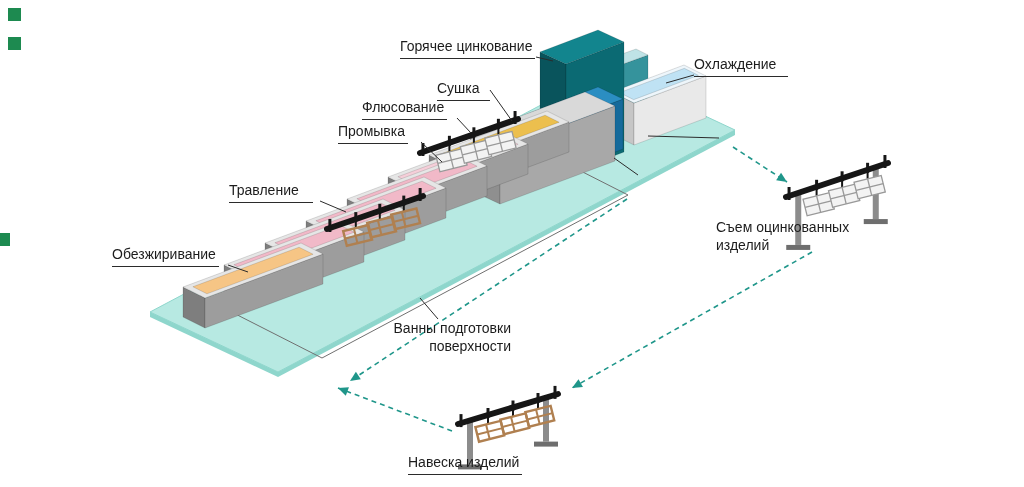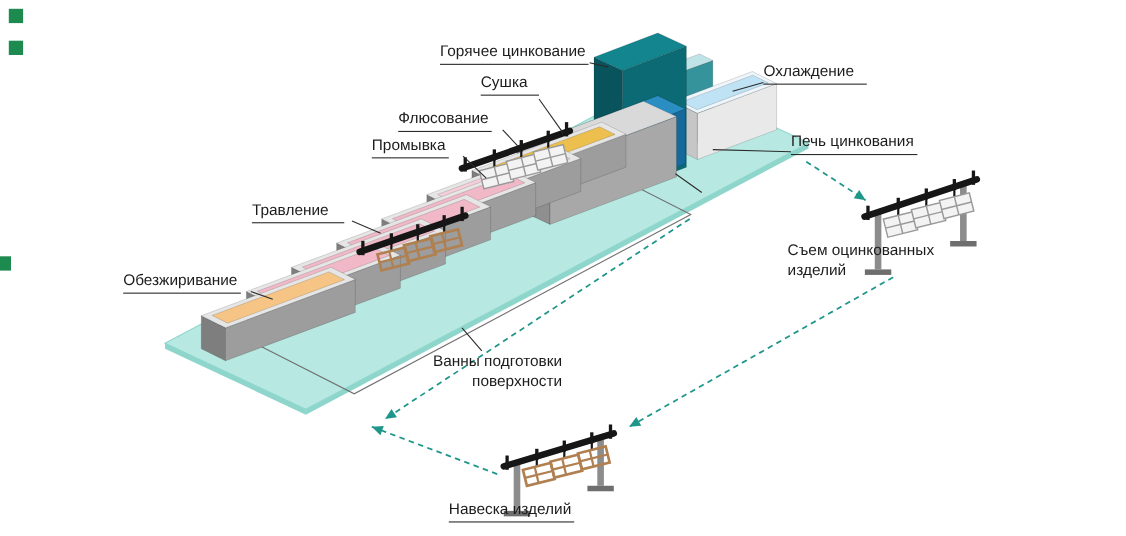--- a/index.html
+++ b/index.html
@@ -226,23 +226,22 @@
         <line x1="627" y1="199" x2="350" y2="381" stroke="#1f968a" stroke-width="1.6" stroke-dasharray="5,4"></line>
         <polygon points="350,381 355.88642084702127,371.74797051389515 360.8284799692256,379.2696758812062" fill="#1f968a"></polygon>
       </g>
       <g>
         <line x1="452" y1="431" x2="338" y2="388" stroke="#1f968a" stroke-width="1.6" stroke-dasharray="5,4"></line>
         <polygon points="338,388 348.94467624127236,387.31877905659877 345.7683809991483,395.739654814788" fill="#1f968a"></polygon>
       </g>
     </svg>
 
   <div class="label u" style="left:400px;top:38px">Горячее цинкование</div>
-  <div class="label u" style="left:437px;top:66px;padding-right:10px">Сушка</div>
+  <div class="label u" style="left:437px;top:80px;padding-right:10px">Сушка</div>
   <div class="label u" style="left:362px;top:99px">Флюсование</div>
   <div class="label u" style="left:338px;top:123px">Промывка</div>
   <div class="label u" style="left:229px;top:182px;padding-right:14px">Травление</div>
   <div class="label u" style="left:112px;top:246px">Обезжиривание</div>
   <div class="label u" style="left:694px;top:56px;padding-right:12px">Охлаждение</div>
-  <div class="label u" style="left:719px;top:120px">Печь цинкования</div>
   <div class="label wrap" style="left:716px;top:219px;width:170px">Съем оцинкованных изделий</div>
   <div class="label wrap center" style="left:383px;top:320px;width:128px">Ванны подготовки поверхности</div>
   <div class="label u" style="left:408px;top:454px">Навеска изделий</div>
 </div>
 
 </body></html>

